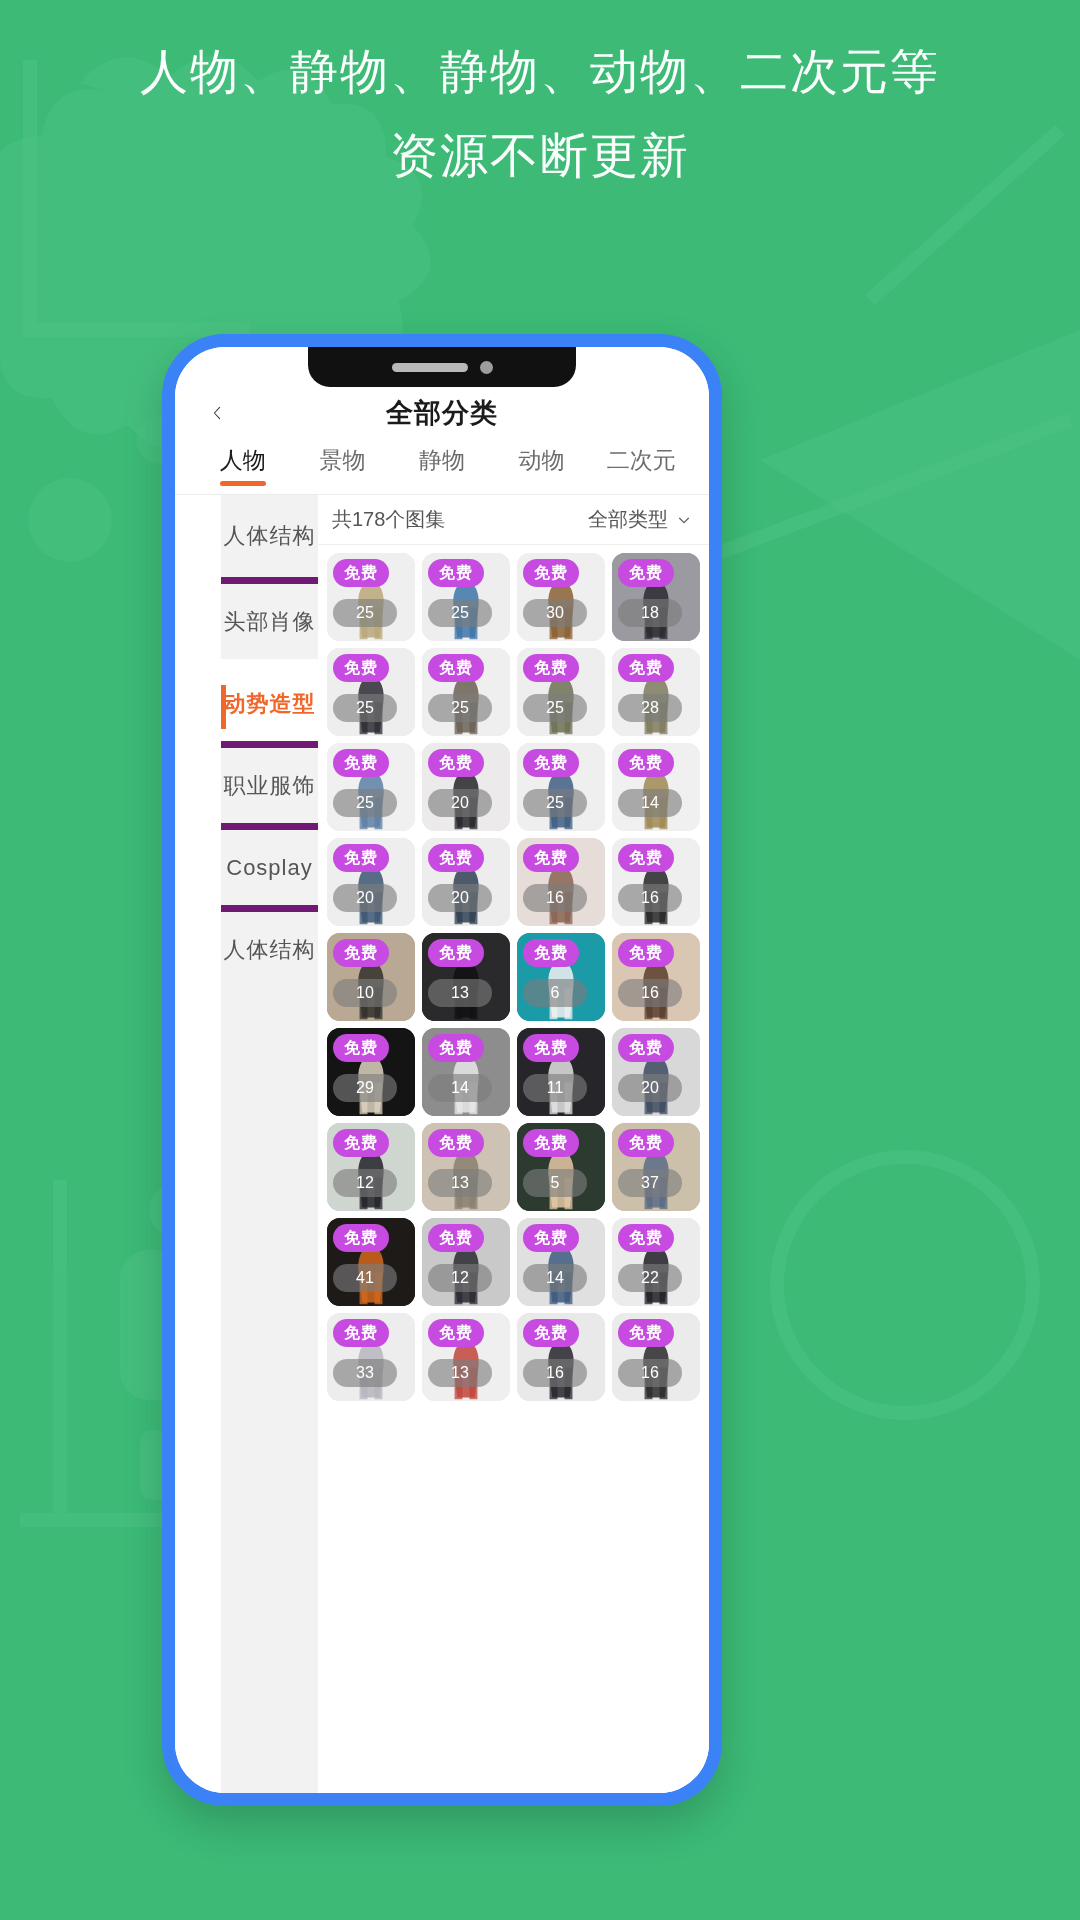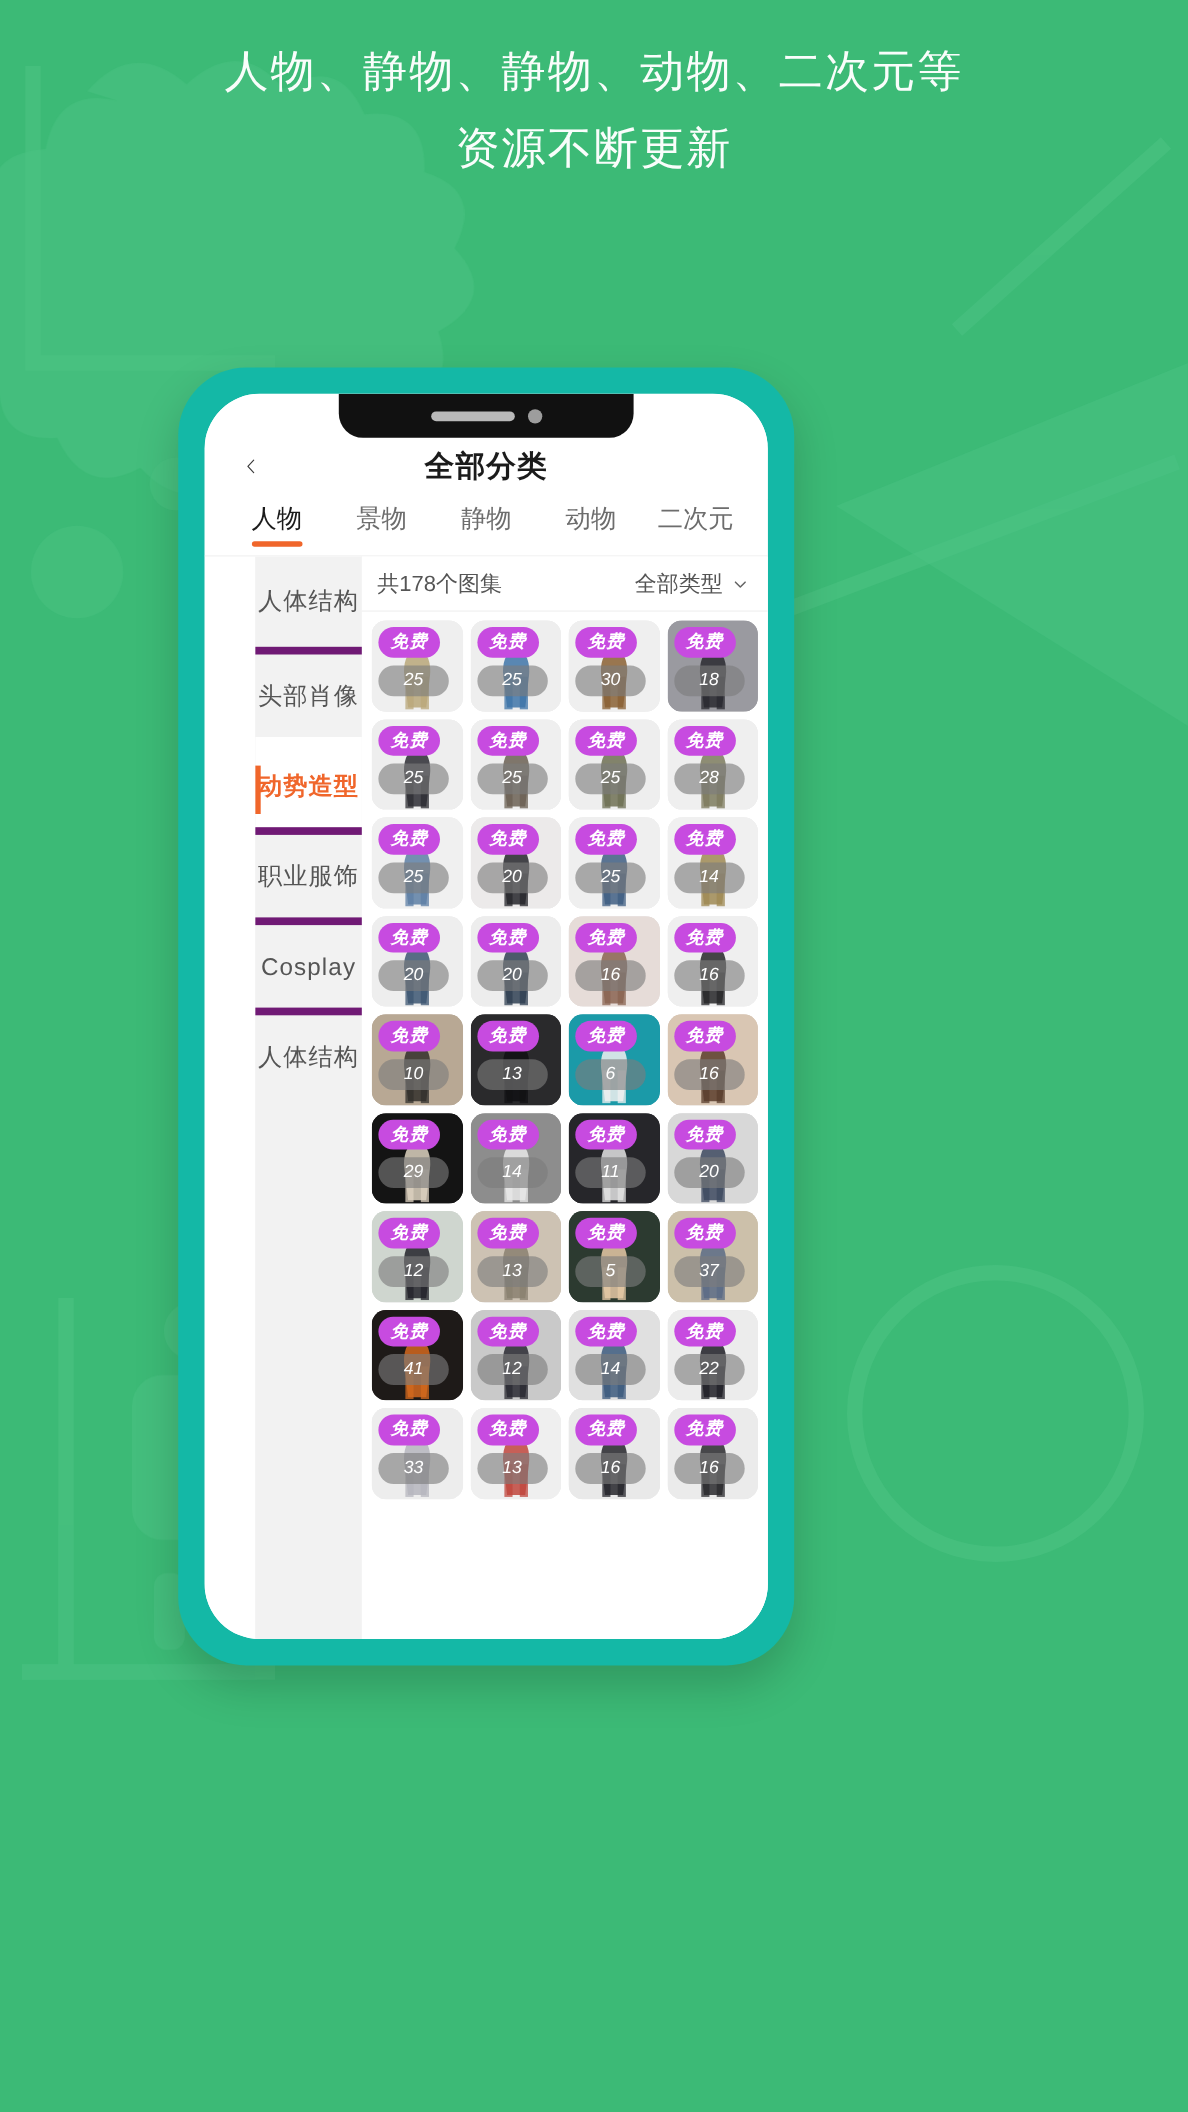--- a/index.html
+++ b/index.html
@@ -21,37 +21,37 @@
     margin-top:58px;
     font-size:74px;
     font-weight:bold;
     color:#ffffff;
     letter-spacing:4px;
     line-height:1.25;
     text-shadow:0 2px 5px rgba(0,0,0,.07);
   }
   .hero-sub {
     margin-top:30px;
-    font-size:40px;
+    font-size:48px;
     color:#ffffff;
     letter-spacing:2px;
     line-height:1.75;
     opacity:.97;
   }
 
   
   .phone {
     position:absolute;
     left:162px;
     top:334px;
     width:560px;
-    height:1180px;
-    background:#14b8a6;
+    height:1472px;
+    background:#3b82f6;
     border-radius:62px;
-    padding:24px;
+    padding:13px;
     box-shadow:0 18px 40px rgba(0,0,0,.18);
     z-index:6;
   }
   .phone-screen {
     position:relative;
     width:100%;
     height:100%;
     background:#ffffff;
     border-radius:50px;
     overflow:hidden;
@@ -188,21 +188,20 @@
     overflow:hidden;
     align-content:start;
   }
   .cell {
     position:relative;
     width:100%;
     padding-top:100%;
     border-radius:13px;
     overflow:hidden;
     background:#ededed;
-    font-style:italic;
   }
   .cell-bg { position:absolute; inset:0; }
   .badge-free {
     position:absolute;
     left:6px; top:6px;
     background:#c74be0;
     color:#ffffff;
     font-size:16px;
     font-weight:bold;
     padding:3px 11px;

